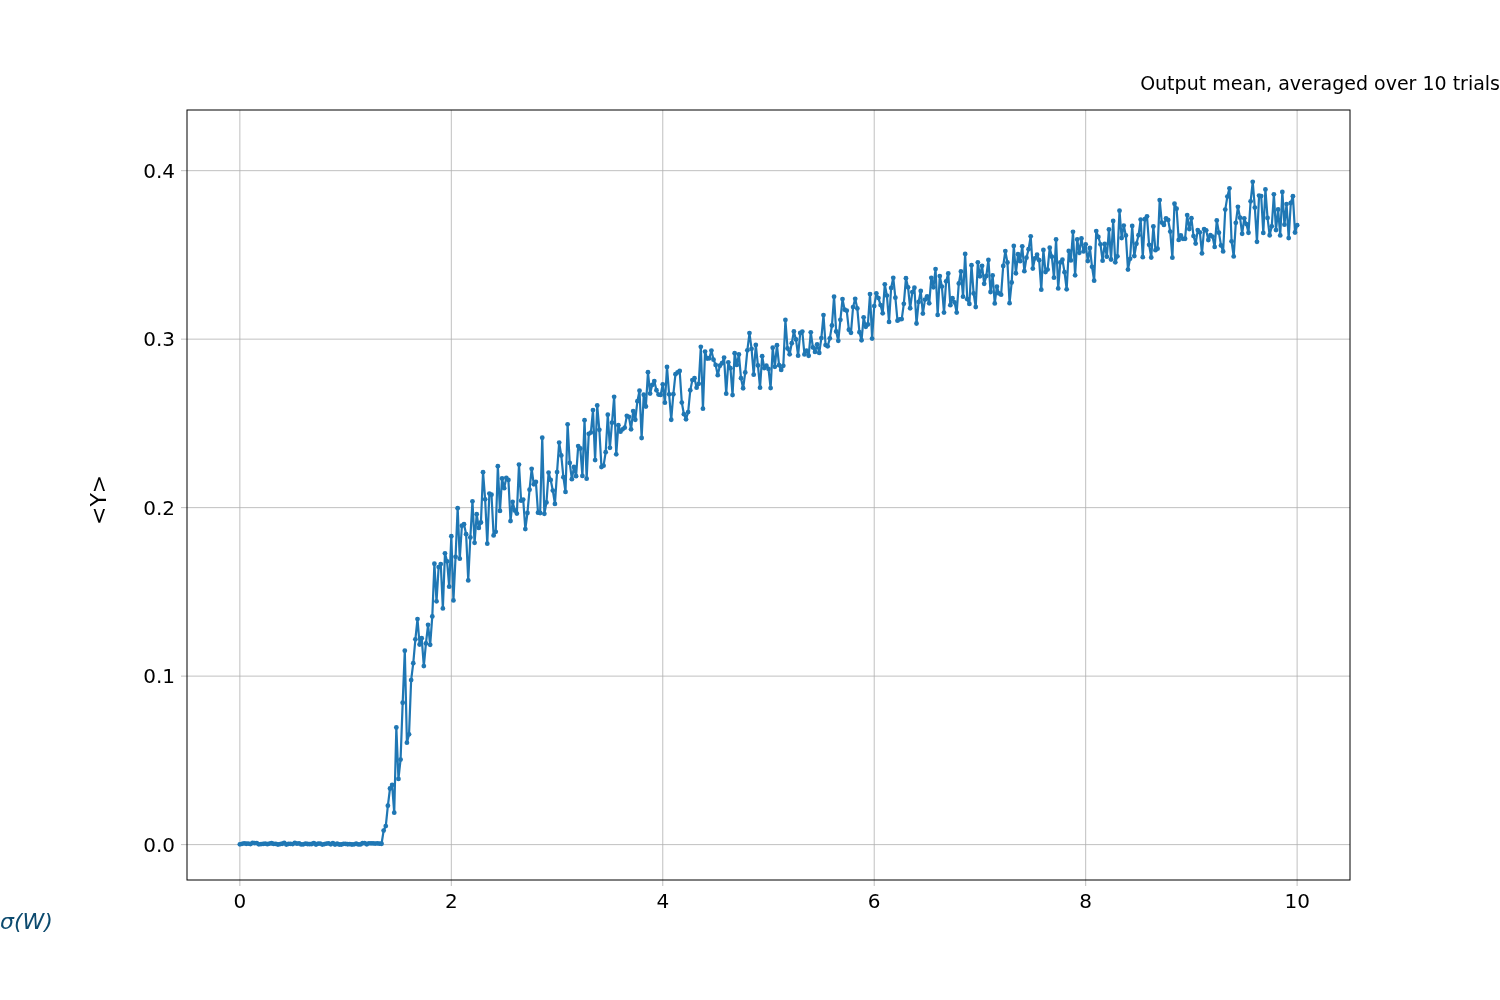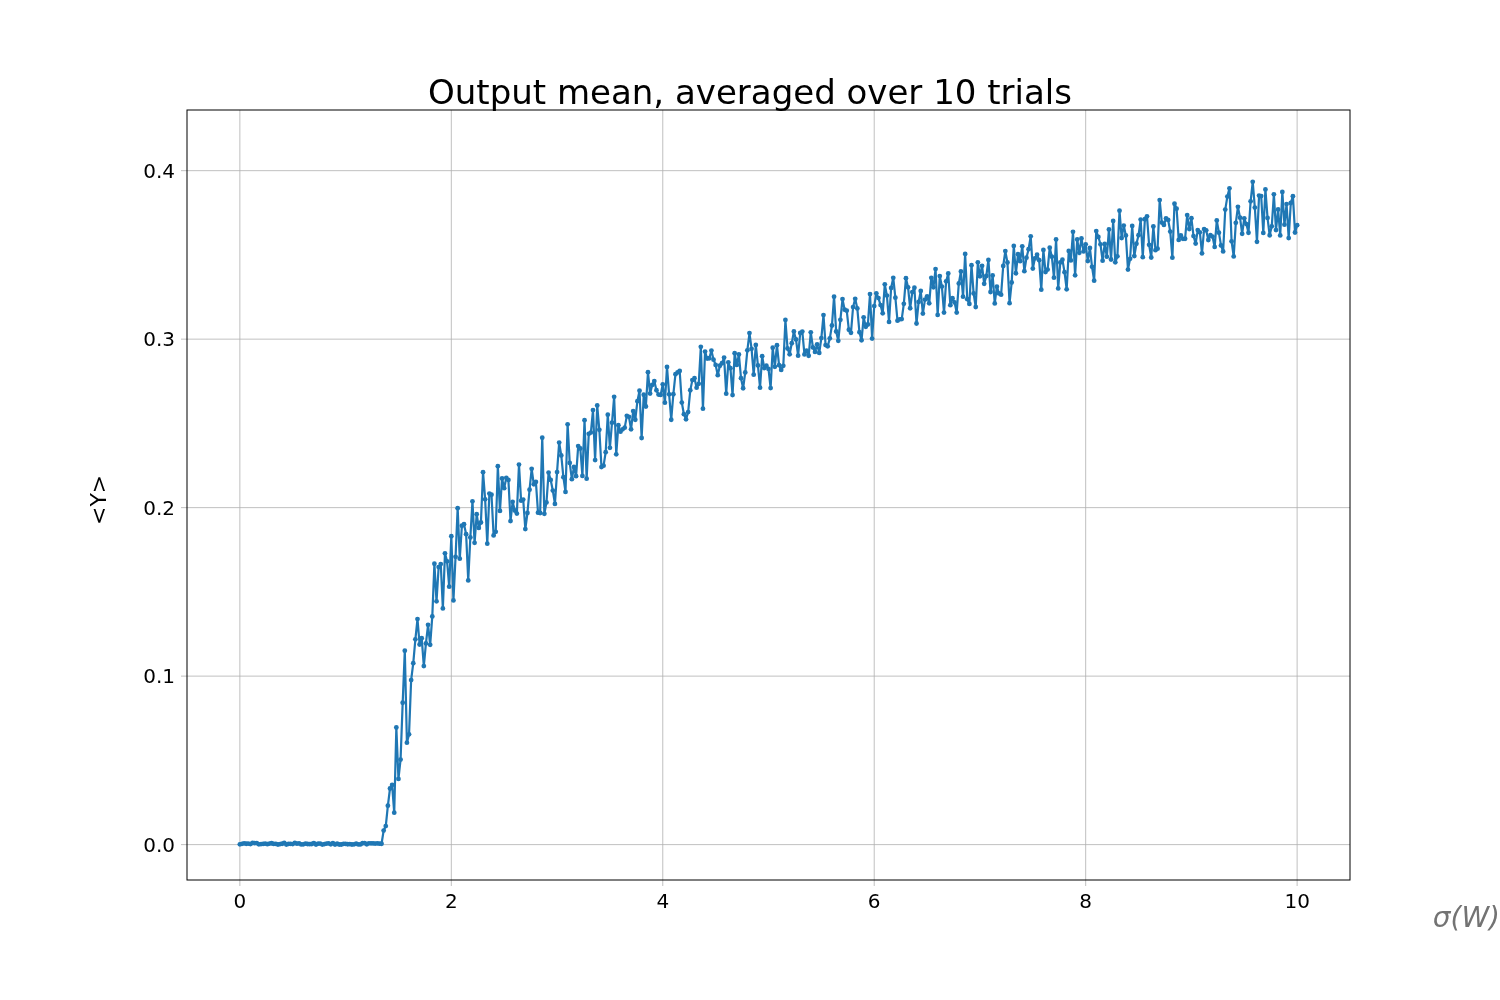--- a/index.html
+++ b/index.html
@@ -13,32 +13,32 @@
   .figure {
     position: relative;
     width: 1500px;
     height: 1000px;
   }
   .title {
     position: absolute;
     top: 72px;
     left: 0;
     width: 100%;
-    text-align: center;
-    font-size: 34px;
+    text-align: right;
+    font-size: 19px;
     color: #000;
   }
   .xlabel {
     position: absolute;
     left: 0;
     width: 100%;
-    text-align: right;
+    text-align: left;
     bottom: 66px;
-    font-size: 28px;
-    color: #737373;
+    font-size: 22px;
+    color: #0c4a6e;
     font-style: italic;
   }
   .ylabel {
     position: absolute;
     left: 86px;
     top: 0;
     height: 100%;
     display: flex;
     align-items: center;
     justify-content: center;

